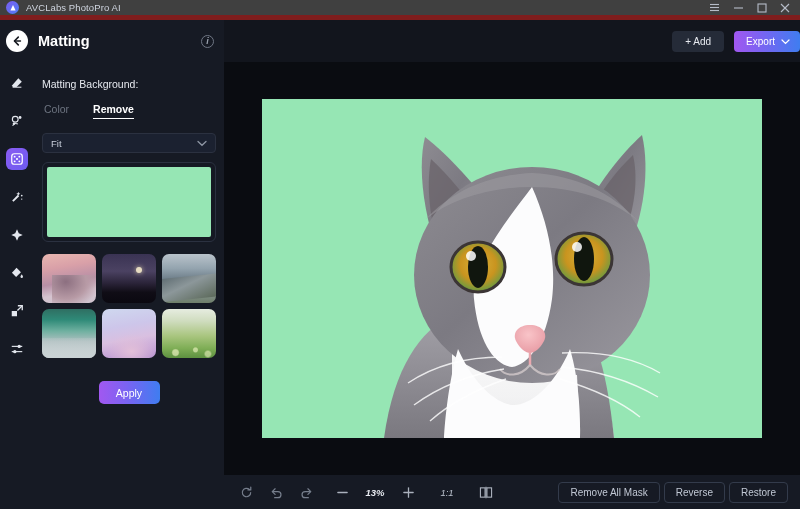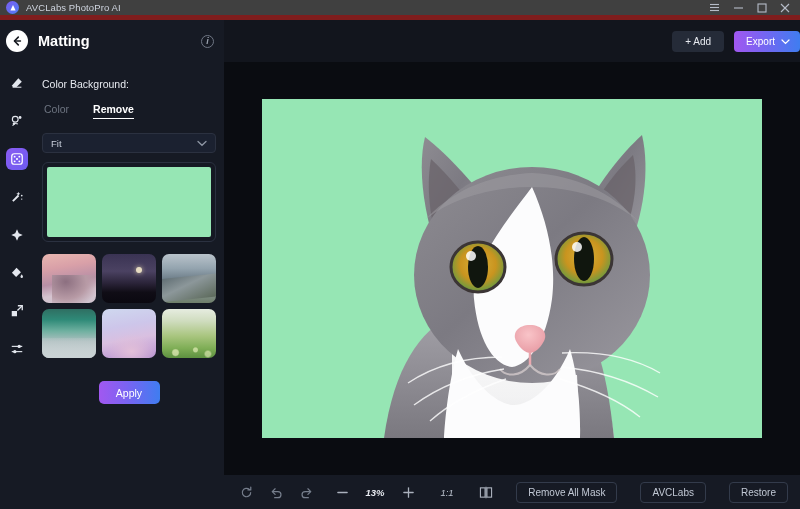--- a/index.html
+++ b/index.html
@@ -207,21 +207,21 @@
   .tool-group { display: flex; align-items: center; gap: 2px; font-style: italic; }
   .tbtn {
     width: 28px; height: 22px; border-radius: 4px;
     display: flex; align-items: center; justify-content: center;
     color: #767e8c; cursor: pointer; font-size: 12px;
   }
   .tbtn svg { display: block; }
   .zoom-val { color: #e9ecf2; font-size: 9.5px; font-weight: bold; width: 34px; text-align: center; cursor: pointer; }
   .ratio { color: #b9c0cc; font-size: 9.5px; width: 26px; text-align: center; cursor: pointer; }
   .sep { width: 8px; }
-  .right-actions { margin-left: auto; display: flex; gap: 23px; }
+  .right-actions { margin-left: auto; display: flex; gap: 4px; }
   .obtn {
     height: 21px; padding: 0 11px; border-radius: 4px;
     border: 1px solid #333b4b; background: transparent;
     color: #c1c8d4; font-size: 10px; cursor: pointer;
     font-family: "Liberation Sans", sans-serif;
   }
 </style>
 </head>
 <body>
 
@@ -335,21 +335,21 @@
         <div class="back-btn">
           <svg width="12" height="12" viewBox="0 0 14 14">
               <path d="M8.5 2.5 L4 7 L8.5 11.5" fill="none" stroke="#15181f" stroke-width="1.8" stroke-linecap="round" stroke-linejoin="round"></path>
               <line x1="4.3" y1="7" x2="11" y2="7" stroke="#15181f" stroke-width="1.8" stroke-linecap="round"></line>
             </svg>
         </div>
         <div class="panel-title">Matting</div>
         <div class="info-icon">i</div>
       </div>
 
-      <div class="section-label">Color Background:</div>
+      <div class="section-label">Matting Background:</div>
 
       <div class="tabs">
         <div class="tab">Color</div>
         <div class="tab active">Remove</div>
       </div>
 
       <div class="select">
         <span class="select-val">Fit</span>
         <span class="chev">
           <svg width="10" height="7" viewBox="0 0 10 7">
@@ -509,19 +509,19 @@
             <svg width="14" height="13" viewBox="0 0 15 14">
                 <rect x="1.5" y="2" width="5" height="10" fill="none" stroke="#aab1bd" stroke-width="1.2"></rect>
                 <rect x="8.5" y="2" width="5" height="10" fill="none" stroke="#aab1bd" stroke-width="1.2"></rect>
                 <line x1="7.5" y1="0.8" x2="7.5" y2="13.2" stroke="#aab1bd" stroke-width="1.2"></line>
               </svg>
           </div>
         </div>
 
         <div class="right-actions">
           <button class="obtn">Remove All Mask</button>
-          <button class="obtn">AVCLabs</button>
+          <button class="obtn">Reverse</button>
           <button class="obtn">Restore</button>
         </div>
       </div>
     </div>
   </div>
 </div>
 
 </body></html>

